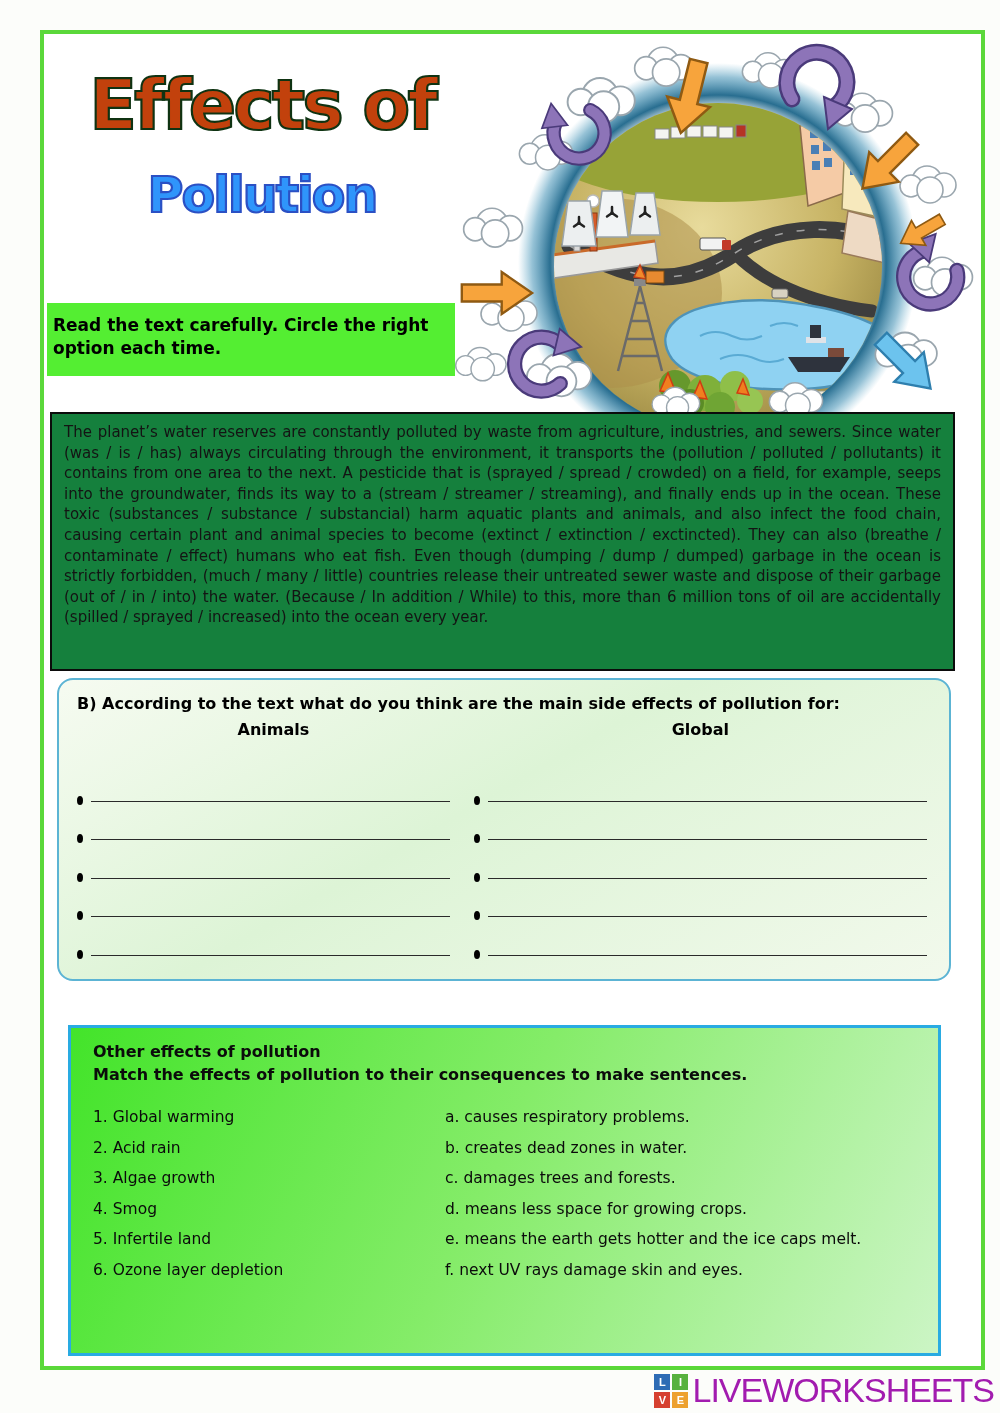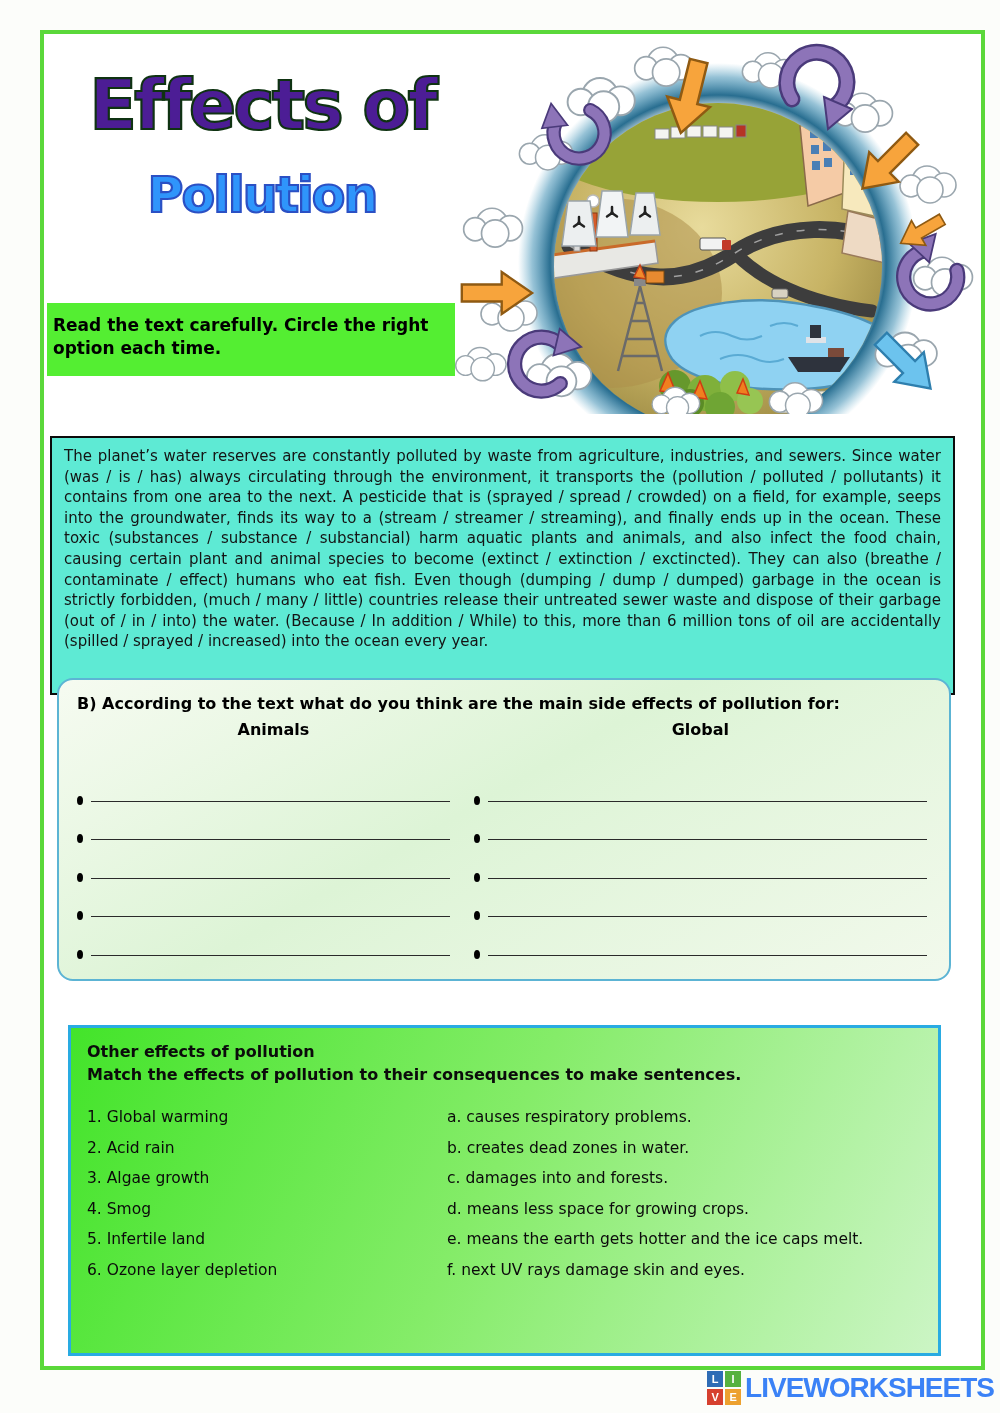--- a/index.html
+++ b/index.html
@@ -6,39 +6,39 @@
   body {
     width:1000px; height:1413px; position:relative; overflow:hidden;
     background:#fcfdfa; font-family:"Liberation Sans",sans-serif;
   }
   .frame { position:absolute; left:40px; top:30px; width:937px; height:1332px;
     border:4px solid #5bd83a; background:#ffffff; }
 
   
   .title-wrap { position:absolute; left:62px; top:58px; width:400px; text-align:center;
     font-family:"DejaVu Sans",sans-serif; font-weight:bold; }
-  .title-line1 { font-size:70px; line-height:94px; color:#4c1d95;
+  .title-line1 { font-size:70px; line-height:94px; color:#c2410c;
     -webkit-text-stroke:2.2px #0f3312; letter-spacing:-3px; }
   .title-line2 { font-size:49px; line-height:88px; color:#2f95fb;
     -webkit-text-stroke:2.2px #2b50c4; letter-spacing:-2px; }
 
   
   .illo { position:absolute; left:450px; top:40px; width:535px; height:374px; }
   .oarr { fill:#f7a43c; stroke:#8f5a12; stroke-width:2.5; }
   .barr { fill:#6cc3ee; stroke:#2e7fae; stroke-width:2.5; }
 
   
   .instruction { position:absolute; left:47px; top:303px; width:408px; height:73px;
     background:#54ee32; box-sizing:border-box; padding:11px 6px;
     font-family:"DejaVu Sans",sans-serif; font-weight:bold; font-size:17px;
     line-height:1.35; color:#000; }
 
   
-  .reading { position:absolute; left:50px; top:436px; width:905px; height:259px;
-    box-sizing:border-box; border:2px solid #0b0b0b; background:#5eead4; padding:8px 12px; }
+  .reading { position:absolute; left:50px; top:412px; width:905px; height:259px;
+    box-sizing:border-box; border:2px solid #0b0b0b; background:#15803d; padding:8px 12px; }
   .reading p { margin:0; font-family:"DejaVu Sans",sans-serif; font-size:15px;
     line-height:20.6px; text-align:justify; color:#141414; }
 
   
   .sec-b { position:absolute; left:57px; top:678px; width:894px; height:303px;
     box-sizing:border-box; border:2px solid #5cb4d4; border-radius:16px;
     background:linear-gradient(150deg,#f6fbf1 0%,#ddf4d6 45%,#f2f9ec 100%);
     padding:14px 18px 7px; font-family:"DejaVu Sans",sans-serif; color:#000; }
   .sec-b-header { font-weight:bold; font-size:16px; }
   .sec-b-cols { display:flex; margin-top:7px; font-weight:bold; font-size:16px;justify-content:flex-end; }
@@ -49,35 +49,35 @@
   .acell { display:flex; align-items:flex-end; box-sizing:border-box; }
   .acell.left { width:46.5%; padding-right:24px; }
   .acell.right { flex:1; padding-right:4px; }
   .dot { width:6px; height:9px; border-radius:50%; background:#000; margin:0 8px -3px 0; flex:none; }
   .aline { flex:1; border-bottom:1.4px solid #2a2a2a; height:12px; }
 
   
   .match { position:absolute; left:68px; top:1025px; width:873px; height:331px;
     box-sizing:border-box; border:3px solid #29abe2;
     background:linear-gradient(115deg,#43e42a 0%,#85ec69 48%,#ccf5c5 100%);
-    padding:12px 16px; font-family:"DejaVu Sans",sans-serif; color:#0b0b0b; }
+    padding:12px 22px; font-family:"DejaVu Sans",sans-serif; color:#0b0b0b; }
   .match-title,.match-instr { font-weight:bold; font-size:16px; line-height:23px; }
   .match-list { margin-top:16px; }
-  .match-row { display:flex; line-height:30.5px; font-size:15.5px;gap:8px; }
+  .match-row { display:flex; line-height:30.5px; font-size:15.5px; }
   .match-cause { width:352px; flex:none; }
   .match-cons { flex:1; }
 
   
   .logo { position:absolute; top:1371px; right:6px; display:flex; align-items:center; }
   .logo-grid { width:34px; height:34px; display:grid; grid-template-columns:16px 16px;
     grid-template-rows:16px 16px; gap:2px; margin-right:4px; }
   .logo-grid span { display:flex; align-items:center; justify-content:center;
     color:#fff; font-weight:bold; font-size:11px; }
   .lg-l{background:#2e6cb5}.lg-i{background:#57b13e}.lg-v{background:#d6402f}.lg-e{background:#eda12f}
-  .logo-text { font-weight:bold; font-size:28px; letter-spacing:-1px; color:#3b82f6; }
+  .logo-text { font-weight:normal; font-size:34px; letter-spacing:-1px; color:#a21caf; }
 </style>
 </head>
 <body>
 
 <div class="frame"></div>
 
 <div class="title-wrap">
   <div class="title-line1">Effects of</div>
   <div class="title-line2">Pollution</div>
 </div>
@@ -331,21 +331,21 @@
     <div class="match-row">
       <span class="match-cause">1. Global warming</span>
       <span class="match-cons">a. causes respiratory problems.</span>
     </div>
     <div class="match-row">
       <span class="match-cause">2. Acid rain</span>
       <span class="match-cons">b. creates dead zones in water.</span>
     </div>
     <div class="match-row">
       <span class="match-cause">3. Algae growth</span>
-      <span class="match-cons">c. damages into and forests.</span>
+      <span class="match-cons">c. damages trees and forests.</span>
     </div>
     <div class="match-row">
       <span class="match-cause">4. Smog</span>
       <span class="match-cons">d. means less space for growing crops.</span>
     </div>
     <div class="match-row">
       <span class="match-cause">5. Infertile land</span>
       <span class="match-cons">e. means the earth gets hotter and the ice caps melt.</span>
     </div>
     <div class="match-row">

